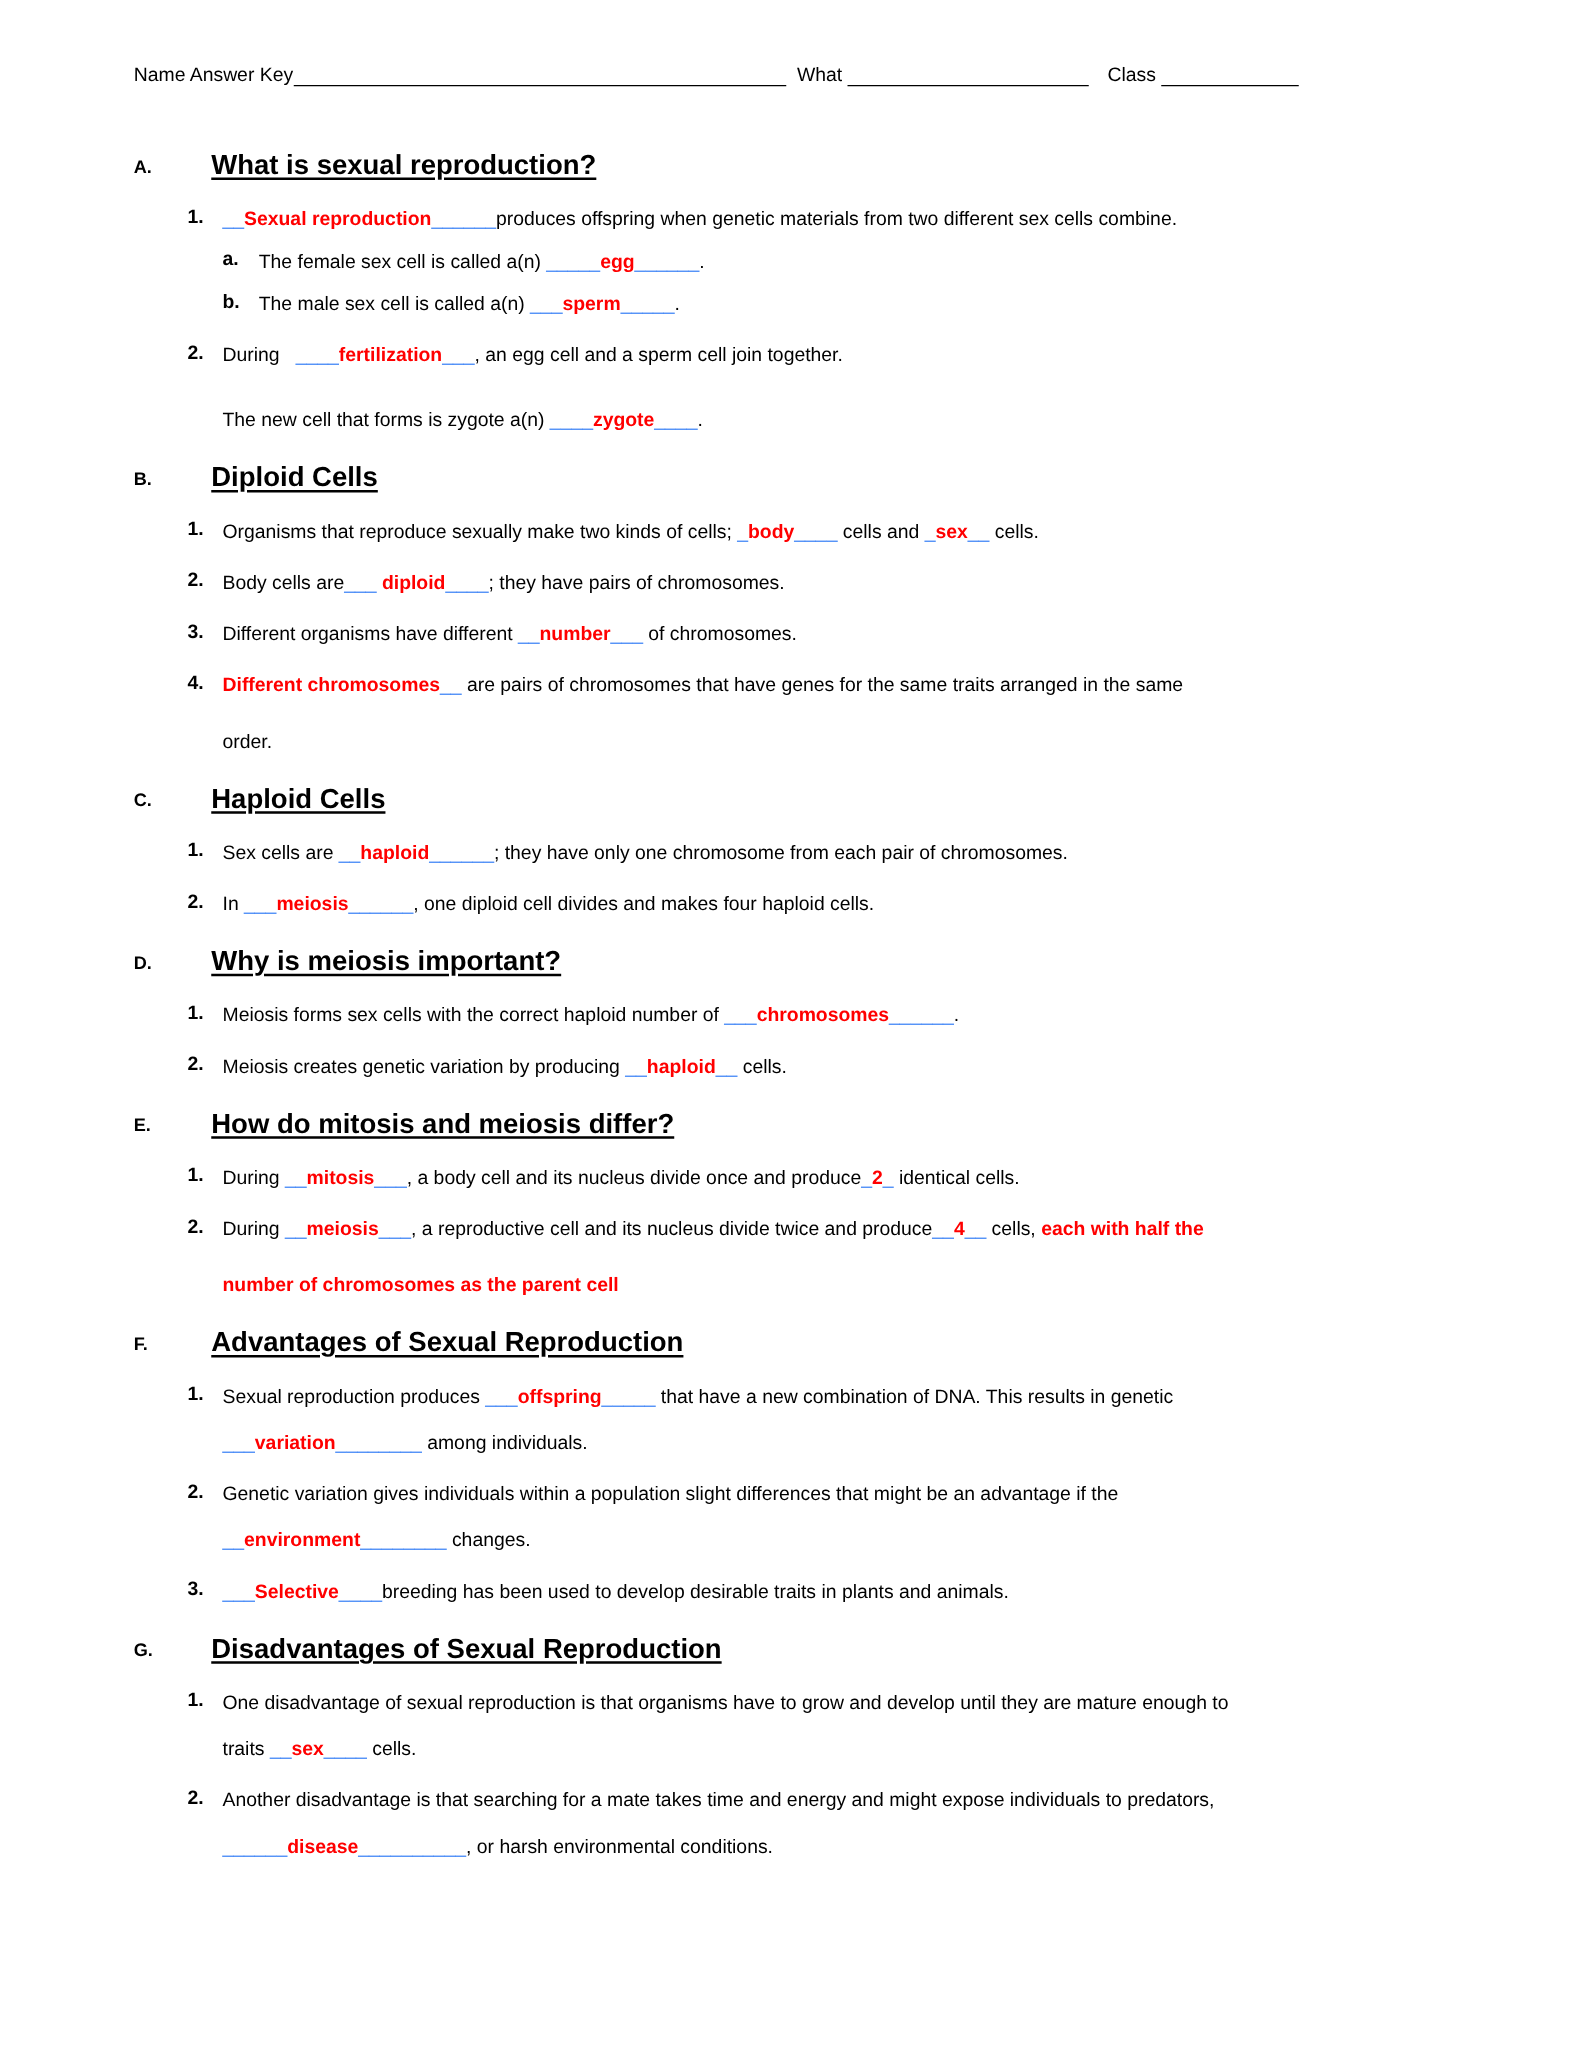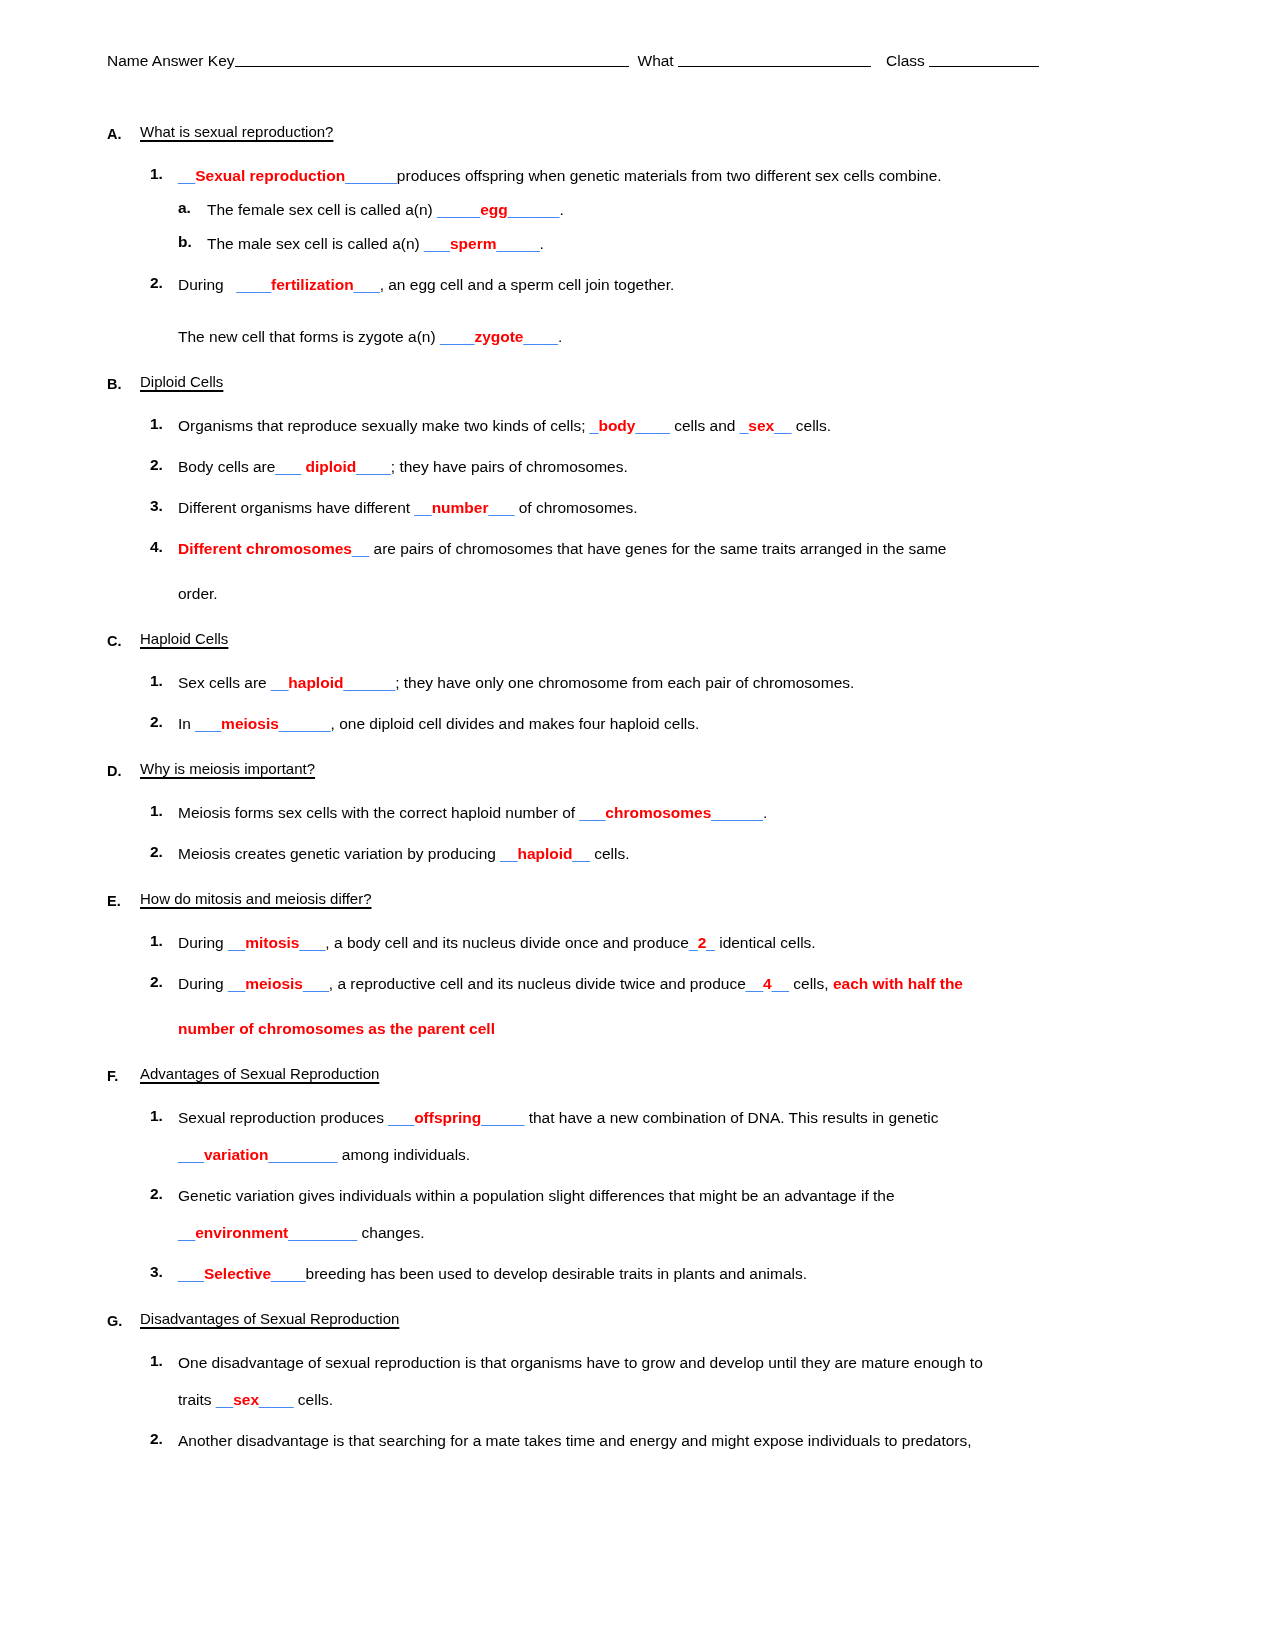--- a/index.html
+++ b/index.html
@@ -9,21 +9,21 @@
     background: #ffffff;
     color: #000000;
     font-family: "Liberation Sans", sans-serif;
     font-size: 15.5px;
   }
   .page { padding: 50px 100px 60px 107px; }
 
   
   .header-row {
     display: flex;
-    align-items: flex-start;
+    align-items: center;
     white-space: pre;
     margin-bottom: 50px;
     line-height: 21px;
   }
   .hline {
     display: inline-block;
     height: 1.0em;
     border-bottom: 1.5px solid #000;
   }
   .hline-name  { width: 394px; margin-right: 9px; }
@@ -34,25 +34,26 @@
   .section { margin-top: 24px; }
   .heading { display: flex; line-height: 22px; }
   .heading .letter {
     width: 33px;
     flex-shrink: 0;
     font-weight: 700;
     font-size: 14.5px;
     padding-top: 2px;
   }
   .heading .title {
-    font-weight: 400;
-    font-size: 15px;
+    font-weight: 700;
+    font-size: 22px;
     text-decoration: underline;
     text-decoration-thickness: 1.5px;
     text-underline-offset: 3px;
+    margin-left: 29px;
   }
   .items { padding-left: 43px; }
   .item { display: flex; margin-top: 20px; }
   .item > .num {
     width: 28px;
     flex-shrink: 0;
     font-weight: 700;
   }
   .item > .content { flex: 1; min-width: 0; }
   .line { white-space: pre-wrap; line-height: 21px; }
@@ -250,18 +251,19 @@
             <span class="num">1.</span>
             <div class="content">
               <div class="line"><span>One disadvantage of sexual reproduction is that organisms have to grow and develop until they are mature enough to</span></div>
               <div class="line gap-wide"><span>traits </span><span class="blank">__</span><span class="ans">sex</span><span class="blank">____</span><span> cells.</span></div>
             </div>
           </div>
           <div class="item">
             <span class="num">2.</span>
             <div class="content">
               <div class="line"><span>Another disadvantage is that searching for a mate takes time and energy and might expose individuals to predators,</span></div>
+              <div class="line gap-wide"><span class="blank">______</span><span class="ans">disease</span><span class="blank">__________</span><span>, or harsh environmental conditions.</span></div>
             </div>
           </div>
         </div>
       </div>
     </div>
 </div>
 
 </body></html>

